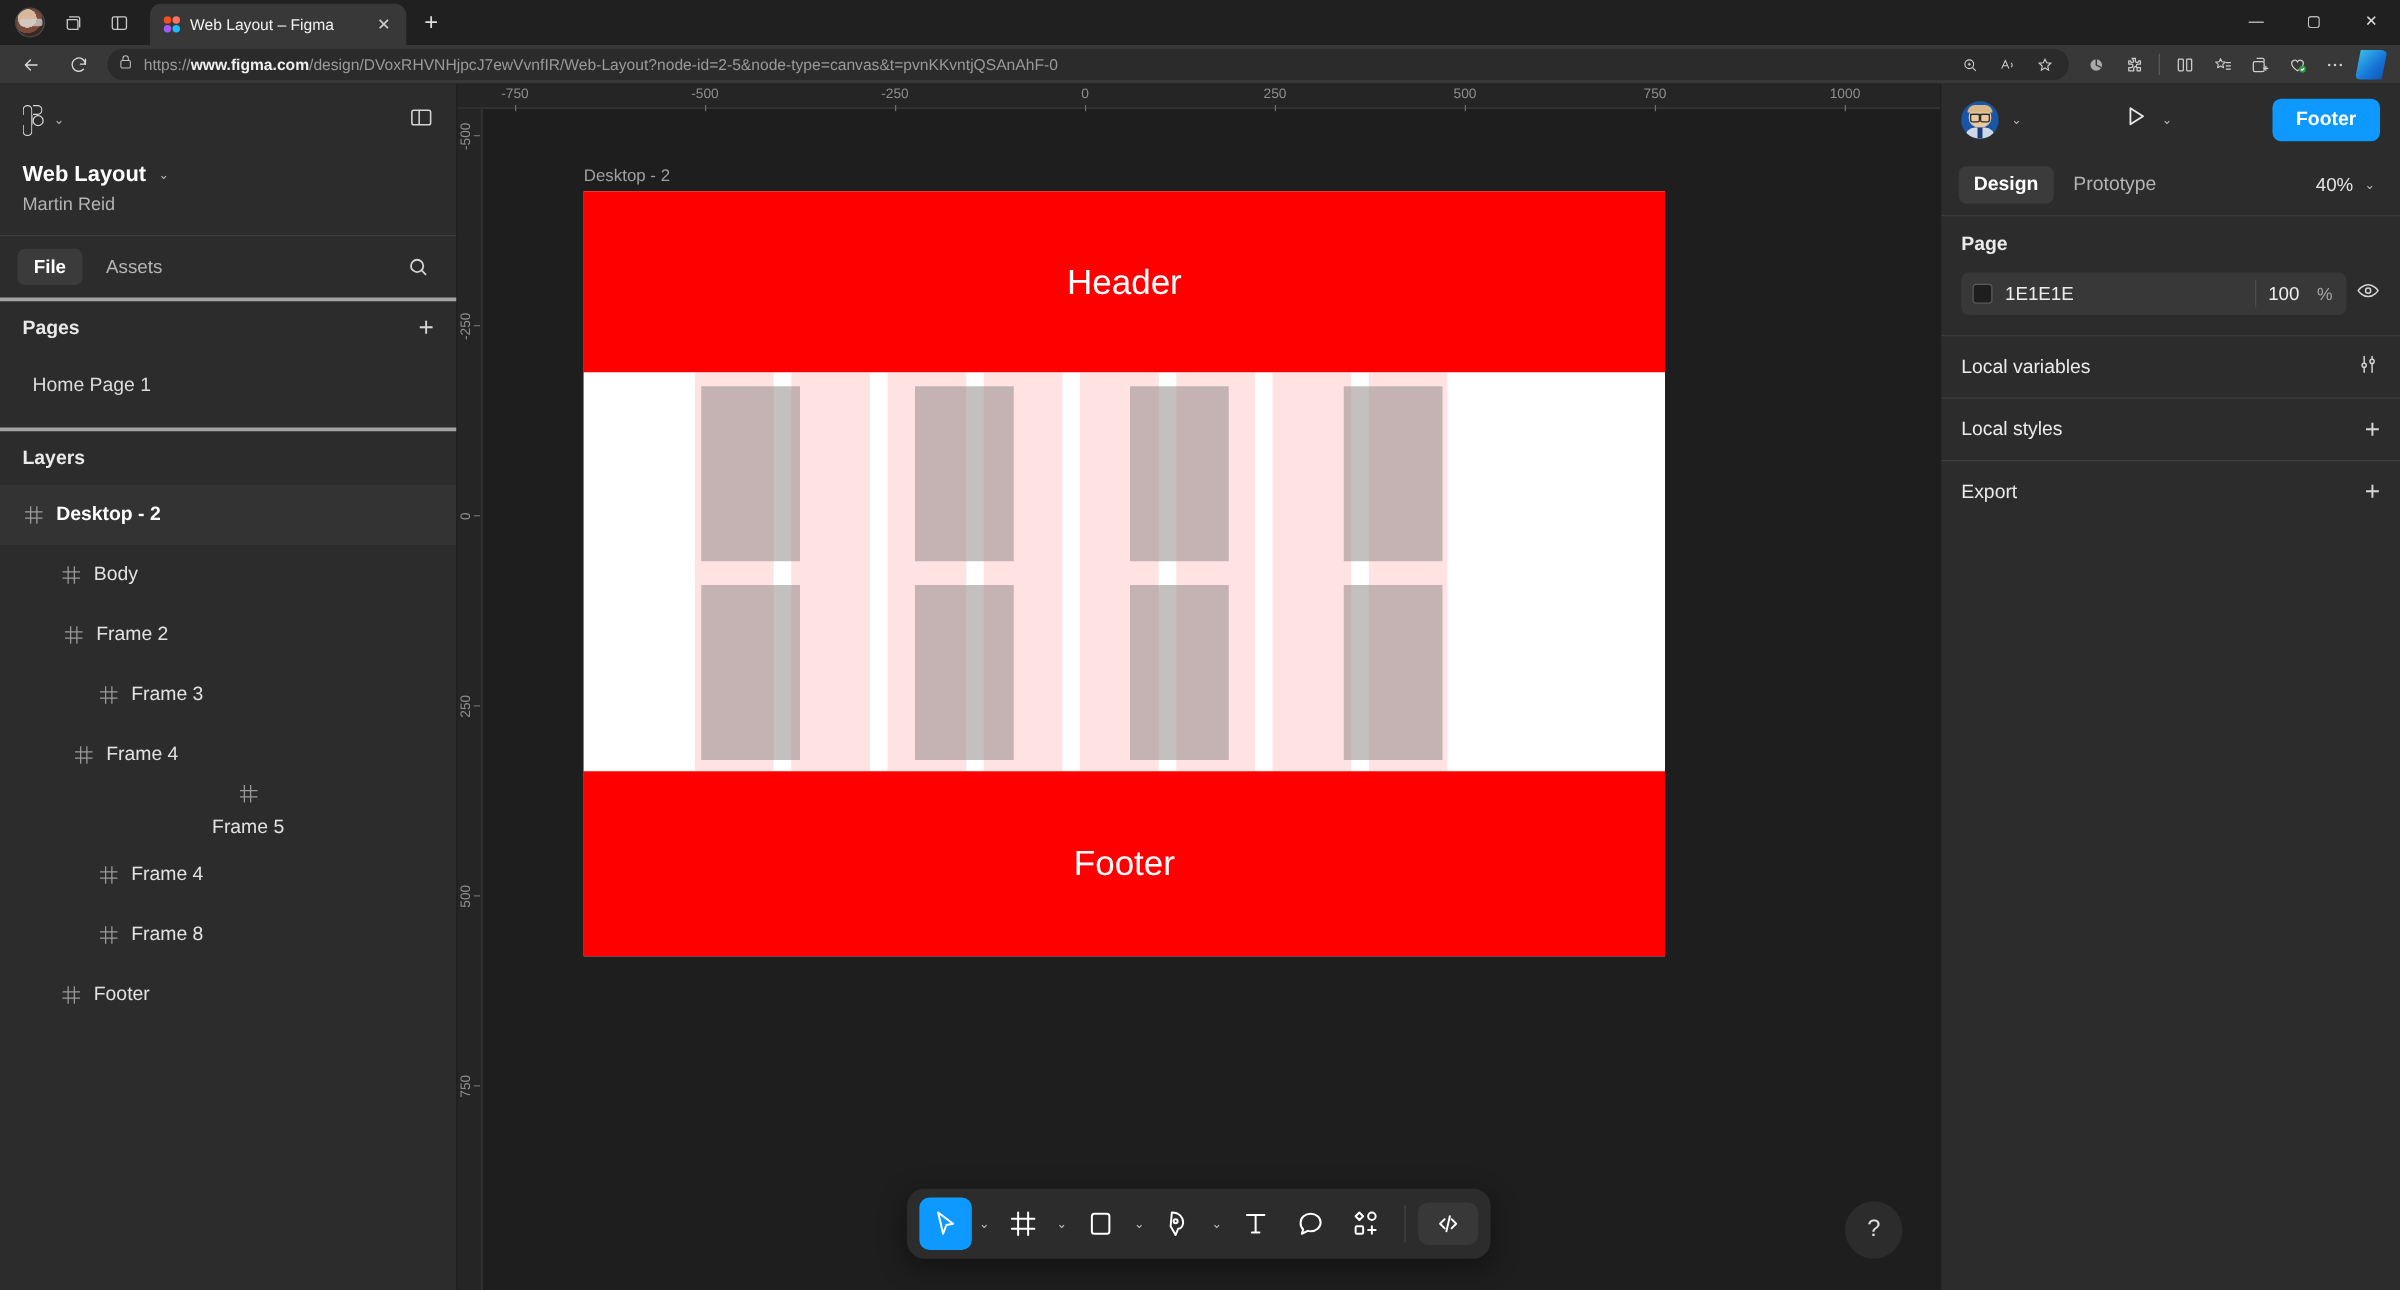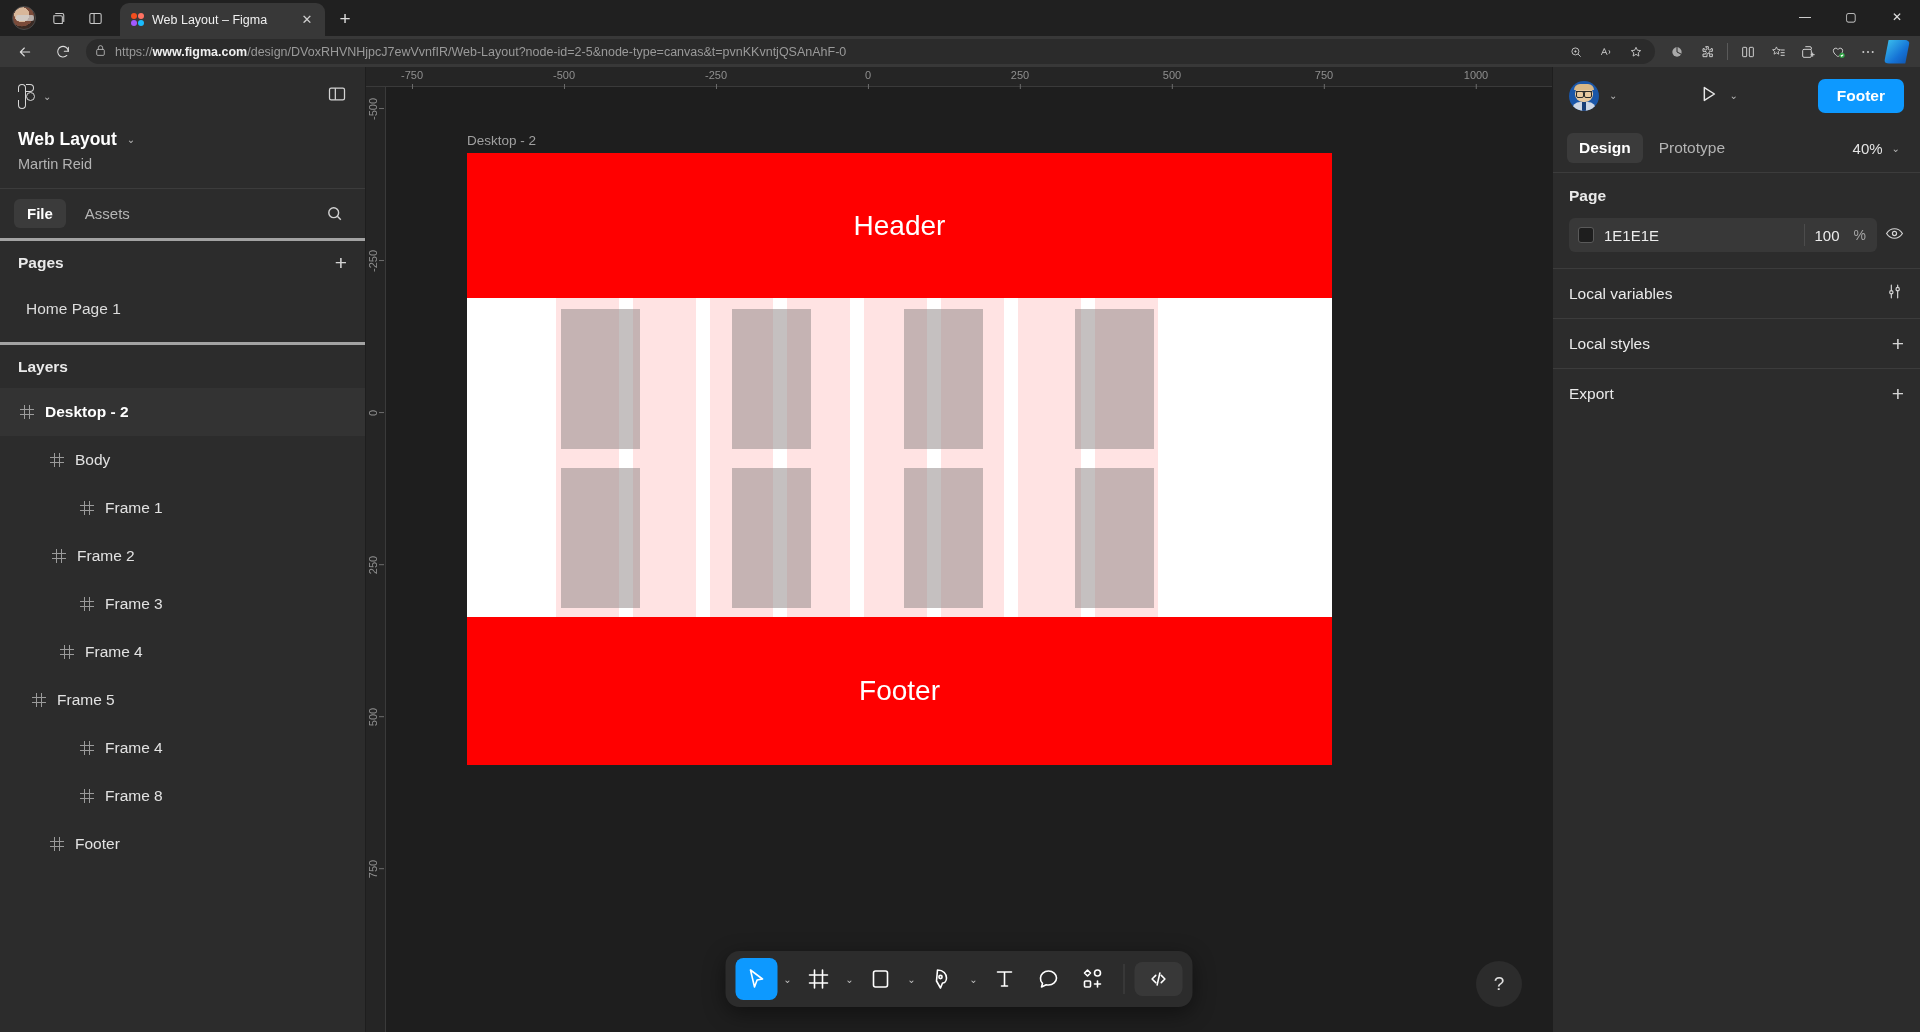--- a/index.html
+++ b/index.html
@@ -397,37 +397,33 @@
       </div>
       <div class="layers-wrap" id="layers-wrap">
           <div class="layer-row sel" style="padding-left: 20px;">
             <span class="frame-ico"></span>
             <span>Desktop - 2</span>
           </div>
           <div class="layer-row" style="padding-left: 50px;">
             <span class="frame-ico"></span>
             <span>Body</span>
           </div>
+          <div class="layer-row" style="padding-left: 52px;">
+            <span class="frame-ico"></span>
+            <span>Frame 2</span>
+          </div>
           <div class="layer-row" style="padding-left: 80px;">
             <span class="frame-ico"></span>
-            <span>Frame 1</span>
-          </div>
-          <div class="layer-row" style="padding-left: 52px;">
-            <span class="frame-ico"></span>
-            <span>Frame 2</span>
-          </div>
-          <div class="layer-row" style="padding-left: 80px;">
-            <span class="frame-ico"></span>
             <span>Frame 3</span>
           </div>
           <div class="layer-row" style="padding-left: 60px;">
             <span class="frame-ico"></span>
             <span>Frame 4</span>
           </div>
-          <div class="layer-row" style="padding-left: 32px;">
+          <div class="layer-row" style="padding-left: 32px; flex-direction: column;">
             <span class="frame-ico"></span>
             <span>Frame 5</span>
           </div>
           <div class="layer-row" style="padding-left: 80px;">
             <span class="frame-ico"></span>
             <span>Frame 4</span>
           </div>
           <div class="layer-row" style="padding-left: 80px;">
             <span class="frame-ico"></span>
             <span>Frame 8</span>

